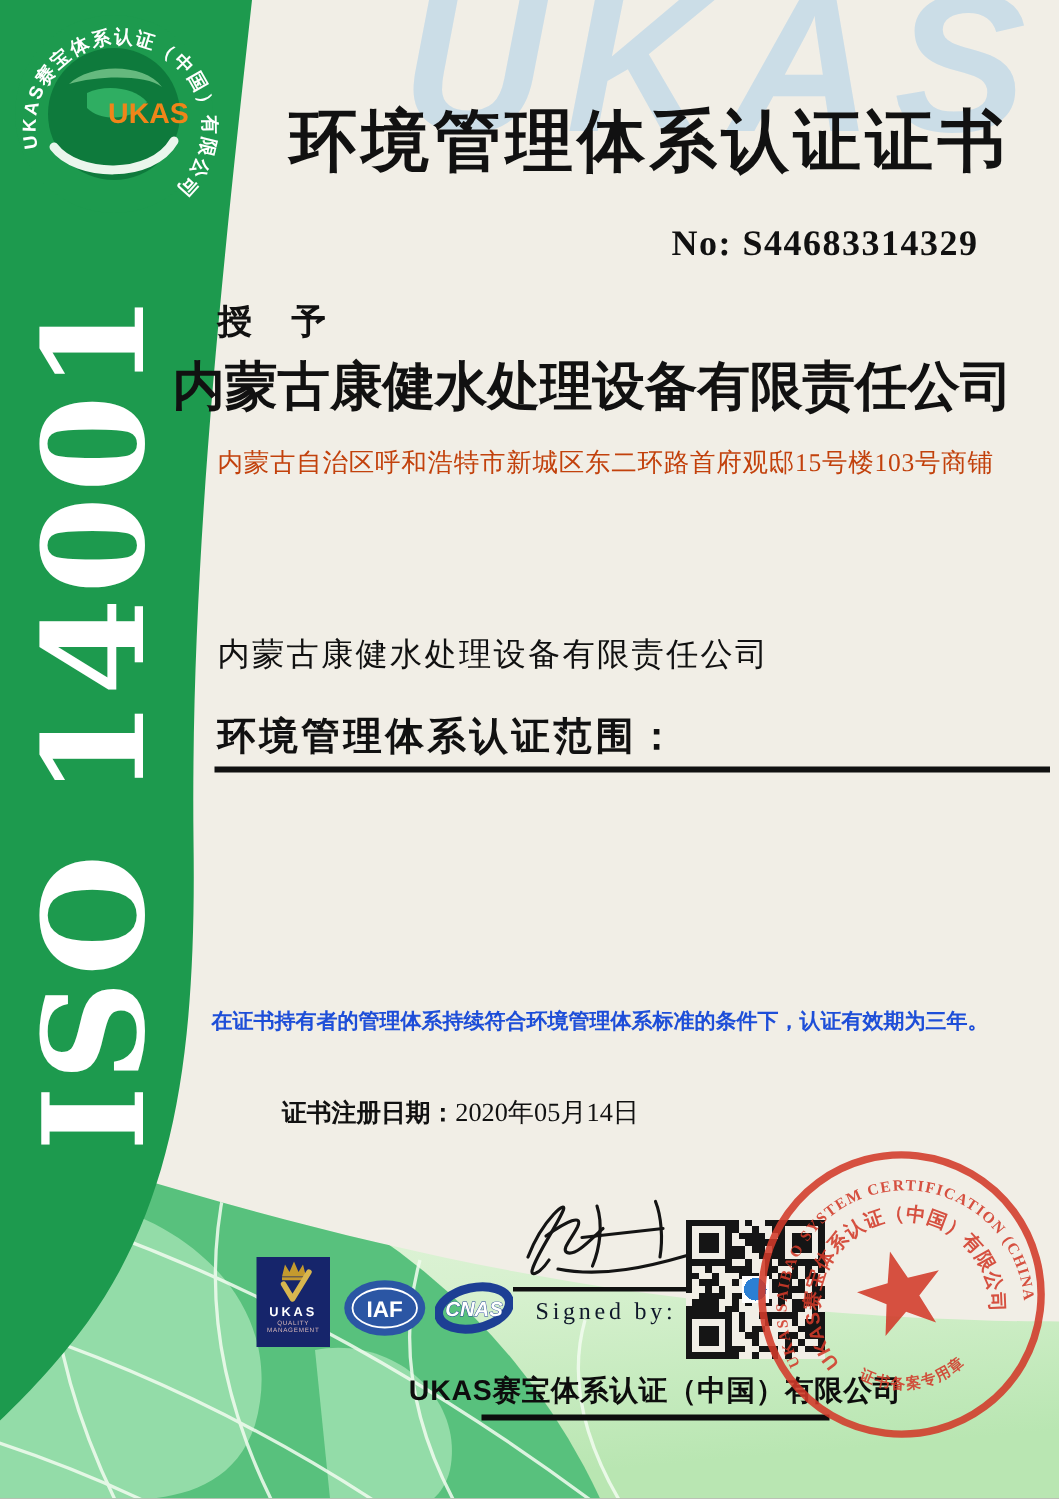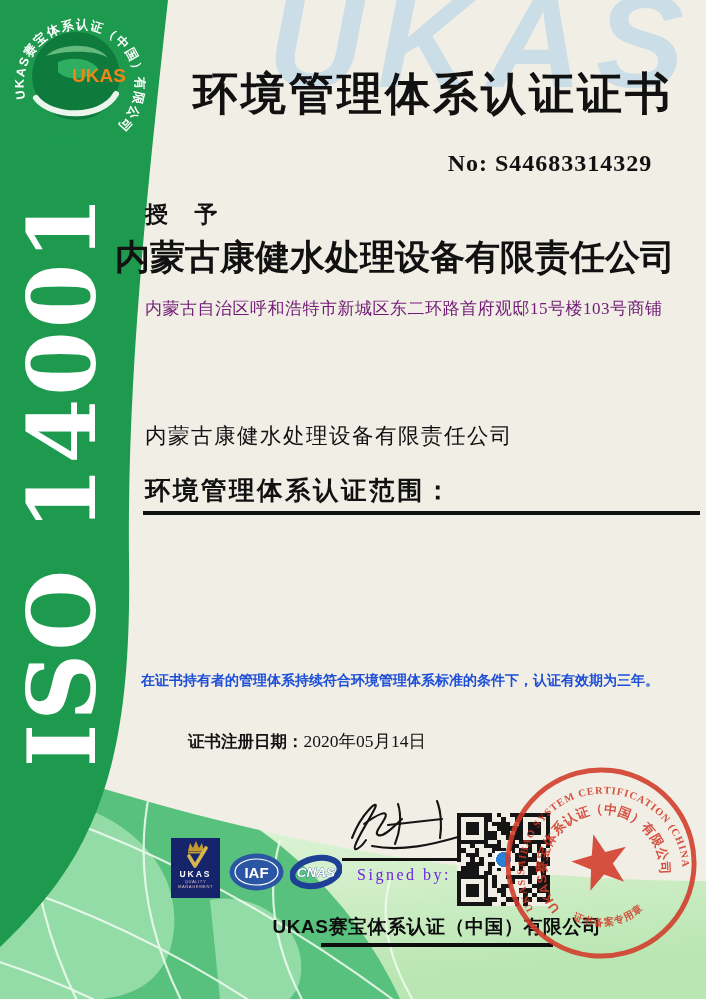--- a/index.html
+++ b/index.html
@@ -33,21 +33,21 @@
     text-align:center; font-weight:bold; font-size:45px; letter-spacing:3px; white-space:nowrap;
   }
   .cert-no {
     position:absolute; left:440px; top:150px; width:220px; z-index:2;
     text-align:center; font-weight:bold; font-size:24px; letter-spacing:1px;
   }
 
   .col { position:absolute; left:145px; width:560px; text-align:left; z-index:2; }
   .awarded { top:199px; font-family:"Liberation Sans","DejaVu Sans",sans-serif; font-weight:bold; font-size:23px; letter-spacing:10px; }
   .company { top:234px; font-weight:bold; font-size:35px; white-space:nowrap; left:115px; width:590px; }
-  .address { top:297px; font-size:17px; color:#701a75; letter-spacing:.5px; white-space:nowrap; }
+  .address { top:297px; font-size:17px; color:#c2410c; letter-spacing:.5px; white-space:nowrap; }
   .conf1   { top:355px; font-family:"Liberation Sans","DejaVu Sans",sans-serif; font-weight:bold; font-size:21.5px; letter-spacing:1px; }
   .standard{ top:387px; font-size:26px; letter-spacing:.5px; }
   .conf2   { top:421px; font-size:21.5px; letter-spacing:1.5px; }
   .scope-head { top:473px; font-weight:bold; font-size:25.5px; letter-spacing:2.5px; }
 
   .scope-rule { position:absolute; left:143px; top:511px; width:557px; height:3.5px; background:#111; z-index:2; }
   .scope-text {
     position:absolute; left:130px; top:519px; width:572px; z-index:2;
     font-family:"Liberation Sans","DejaVu Sans",sans-serif; font-weight:bold;
     font-size:20.5px; line-height:28.5px; text-align:justify; text-align-last:left;
@@ -67,21 +67,21 @@
   .ukas-badge { position:absolute; left:171px; top:838px; width:49px; height:60px; background:#16256b; z-index:2;
     display:flex; flex-direction:column; align-items:center; }
   .ukas-badge .uk-name { color:#fff; font-family:"Liberation Sans","DejaVu Sans",sans-serif; font-weight:bold; font-size:8.5px; letter-spacing:2px; margin-top:1px; }
   .ukas-badge .uk-sub { color:#d9b9b9; font-family:"Liberation Sans","DejaVu Sans",sans-serif; font-size:4.2px; letter-spacing:.5px; line-height:5px; text-align:center; }
   .iaf-mark { position:absolute; left:229px; top:853px; z-index:2; }
   .cnas-mark { position:absolute; left:290px; top:851px; z-index:2; }
 
   .signature-svg { position:absolute; left:342px; top:792px; z-index:2; }
   .sig-line { position:absolute; left:342px; top:858px; width:124px; height:2.5px; background:#111; z-index:2; }
   .signed-by { position:absolute; left:342px; top:866px; width:124px; text-align:center; z-index:2;
-    font-size:16px; letter-spacing:2.5px; color:#6d28d9; }
+    font-size:16px; letter-spacing:2.5px; color:#0f172a; }
 
   .qr { position:absolute; left:457px; top:813px; width:93px; height:93px; z-index:2; }
 
   .seal { position:absolute; left:502px; top:764px; width:198px; height:198px; z-index:4;
     transform:rotate(-15deg); opacity:.95; }
 
   .footer { position:absolute; left:237px; top:914px; width:400px; text-align:center; z-index:3;
     font-family:"Liberation Sans","DejaVu Sans",sans-serif; font-weight:bold; color:#0d0d0d; }
   .footer .f-company { font-size:19px; letter-spacing:.5px; }
   .footer .f-rule { width:232px; height:3.5px; background:#0d0d0d; margin:3px auto 4px auto; }

